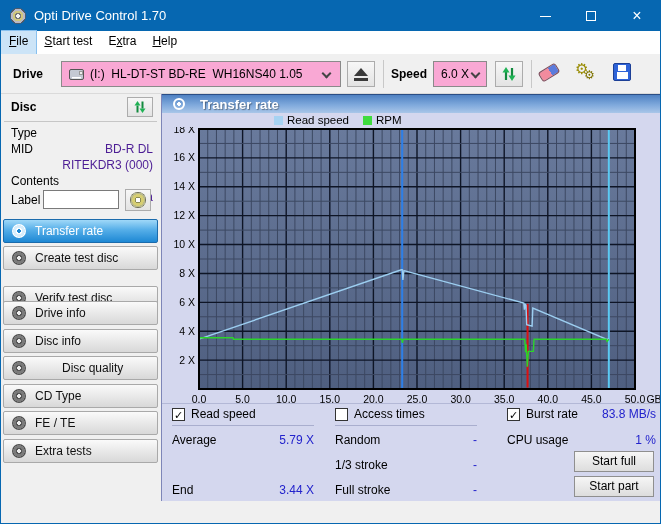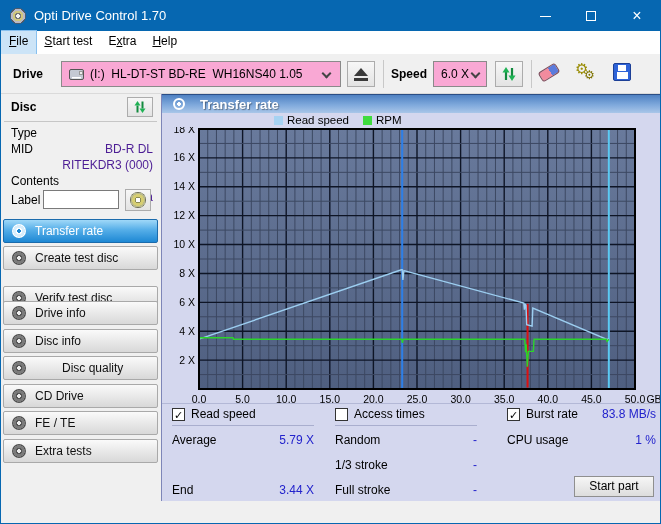--- a/index.html
+++ b/index.html
@@ -212,21 +212,21 @@
         <div class="side-btn" style="top: 235px;">
           <span class="cdicon"></span>
           <span>Disc info</span>
         </div>
         <div class="side-btn" style="top: 262px; gap: 36px;">
           <span class="cdicon"></span>
           <span>Disc quality</span>
         </div>
         <div class="side-btn" style="top: 290px;">
           <span class="cdicon"></span>
-          <span>CD Drive</span>
+          <span>CD Type</span>
         </div>
         <div class="side-btn" style="top: 317px;">
           <span class="cdicon"></span>
           <span>FE / TE</span>
         </div>
         <div class="side-btn" style="top: 345px;">
           <span class="cdicon"></span>
           <span>Extra tests</span>
         </div>
       </div>
@@ -391,17 +391,18 @@
       <span class="res-head" style="position:static;display:flex;gap:6px">
         <span class="cb">✓</span>
         <span>Burst rate</span>
       </span>
       <span class="res-val">83.8 MB/s</span>
     </div>
     <div class="res-row" style="left:345px;top:339px;width:149px">
       <span>CPU usage</span>
       <span class="res-val">1 %</span>
     </div>
+    <div class="pbtn" style="left:412px;top:357px">Start full</div>
     <div class="pbtn" style="left:412px;top:382px">Start part</div>
   </div>
 
 
 </div>
 
 </body></html>

